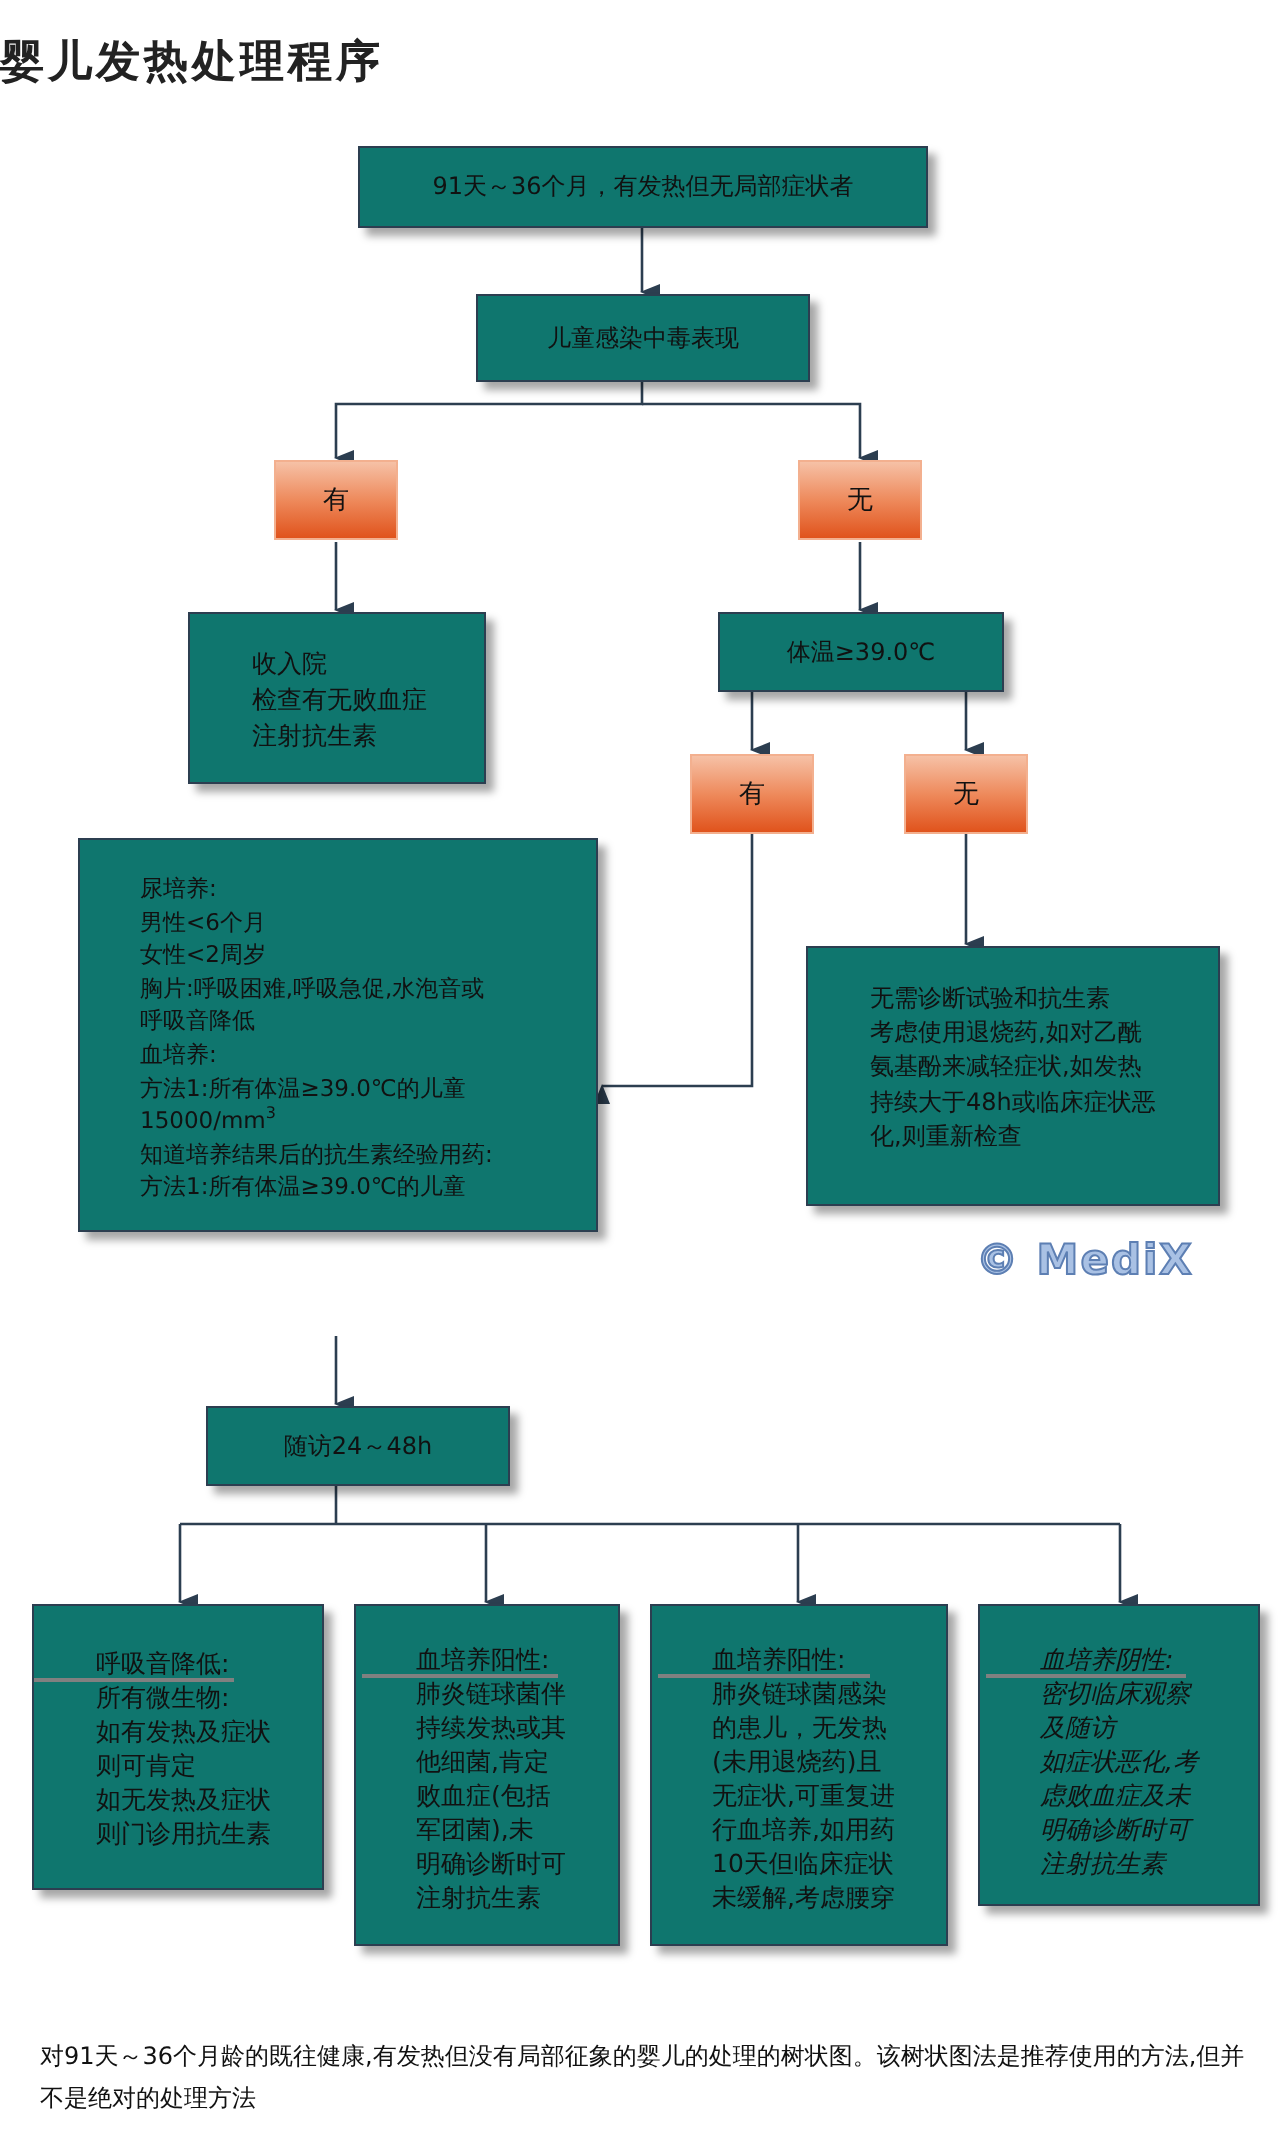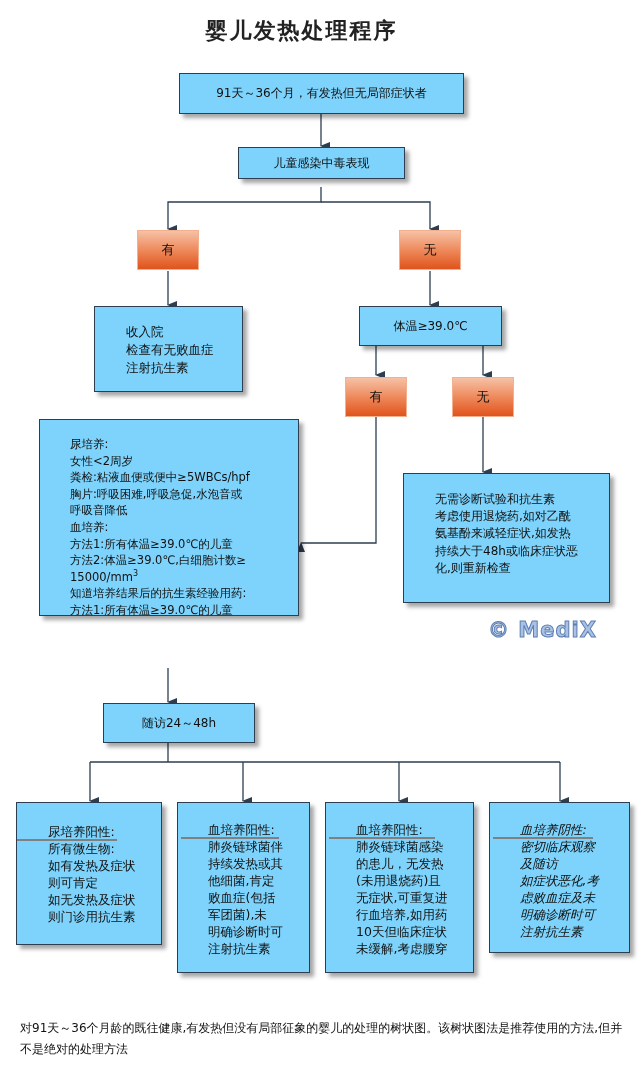--- a/index.html
+++ b/index.html
@@ -1,21 +1,21 @@
 <!DOCTYPE html>
 <html><head>
 <meta charset="utf-8">
 <style>
   html, body { margin: 0; padding: 0; background: #ffffff; }
   body { width: 642px; height: 1077px; position: relative; overflow: hidden;
          font-family: "DejaVu Sans", sans-serif; color: #111; }
-  .title { position: absolute; left: 0; top: 16px; width: 579px; text-align: center;
+  .title { position: absolute; left: 0; top: 16px; width: 579px; text-align: left;
            font-family: "DejaVu Serif", serif; font-weight: bold; font-size: 22px;
-           letter-spacing: 2px; color: #222; padding-left: 12px; }
-  .box { position: absolute; background: #7dd3fc; border: 1.5px solid #2c3e50;
+           letter-spacing: 2px; color: #222; }
+  .box { position: absolute; background: #0f766e; border: 1.5px solid #2c3e50;
          box-shadow: 4px 4px 4px rgba(0,0,0,0.35); box-sizing: border-box;
          font-size: 12px; line-height: 17px; }
   .box.center { display: flex; align-items: center; justify-content: center; text-align: center; }
   .box .lines { position: absolute; }
   .box .line { display: block; white-space: nowrap; }
   .decision { position: absolute; width: 62px; height: 40px; box-sizing: border-box;
               background: linear-gradient(to bottom, #f6c1a6 0%, #ee8a5c 50%, #e0531c 100%);
               border: 1px solid #f3b08f; display: flex; align-items: center; justify-content: center;
               font-size: 13px; color: #111; }
   .underline { position: absolute; height: 2px; background: #808080; }
@@ -64,21 +64,21 @@
     <line x1="243" y1="762" x2="243" y2="801" marker-end="url(#arr)"></line>
     <line x1="399" y1="762" x2="399" y2="801" marker-end="url(#arr)"></line>
     <line x1="560" y1="762" x2="560" y2="801" marker-end="url(#arr)"></line>
   </g>
 </svg>
 
 <div class="box center" style="left:179px; top:73px; width:285px; height:41px;">
   <span>91天～36个月，有发热但无局部症状者</span>
 </div>
 
-<div class="box center" style="left:238px; top:147px; width:167px; height:32px;">
+<div class="box center" style="left:238px; top:147px; width:167px; height:44px;">
   <span>儿童感染中毒表现</span>
 </div>
 
 <div class="decision" style="left:137px; top:230px;">
   <span>有</span>
 </div>
 <div class="decision" style="left:399px; top:230px;">
   <span>无</span>
 </div>
 
@@ -97,27 +97,26 @@
 <div class="decision" style="left:345px; top:377px;">
   <span>有</span>
 </div>
 <div class="decision" style="left:452px; top:377px;">
   <span>无</span>
 </div>
 
 <div class="box" style="left:39px; top:419px; width:260px; height:197px;">
   <div class="lines" style="left:30px; top:16px; font-size:11.5px; line-height:16.6px;">
     <span class="line">尿培养:</span>
+    <span class="line">男性&lt;6个月</span>
     <span class="line">女性&lt;2周岁</span>
-    <span class="line">粪检:粘液血便或便中≥5WBCs/hpf</span>
     <span class="line">胸片:呼吸困难,呼吸急促,水泡音或</span>
     <span class="line">呼吸音降低</span>
     <span class="line">血培养:</span>
     <span class="line">方法1:所有体温≥39.0℃的儿童</span>
-    <span class="line">方法2:体温≥39.0℃,白细胞计数≥</span>
     <span class="line"><span>15000/mm</span><sup>3</sup></span>
     <span class="line">知道培养结果后的抗生素经验用药:</span>
     <span class="line">方法1:所有体温≥39.0℃的儿童</span>
   </div>
 </div>
 
 <div class="box" style="left:403px; top:473px; width:207px; height:130px;">
   <div class="lines" style="left:31px; top:17px; font-size:12px; line-height:17.2px;">
     <span class="line">无需诊断试验和抗生素</span>
     <span class="line">考虑使用退烧药,如对乙酰</span>
@@ -129,21 +128,21 @@
 
 <div class="watermark">© MediX</div>
 
 <div class="box center" style="left:103px; top:703px; width:152px; height:40px;justify-content:center;">
   <span>随访24～48h</span>
 </div>
 
 <div class="box" style="left:16px; top:802px; width:146px; height:143px;">
   <div class="underline" style="left:0px; top:36px; width:100px;"></div>
   <div class="lines" style="left:31px; top:20px; font-size:12.5px; line-height:17px;">
-    <span class="line">尿培养阳性:</span>
+    <span class="line">呼吸音降低:</span>
     <span class="line">所有微生物:</span>
     <span class="line">如有发热及症状</span>
     <span class="line">则可肯定</span>
     <span class="line">如无发热及症状</span>
     <span class="line">则门诊用抗生素</span>
   </div>
 </div>
 
 <div class="box" style="left:177px; top:802px; width:133px; height:171px;">
   <div class="underline" style="left:3px; top:34px; width:98px;"></div>

